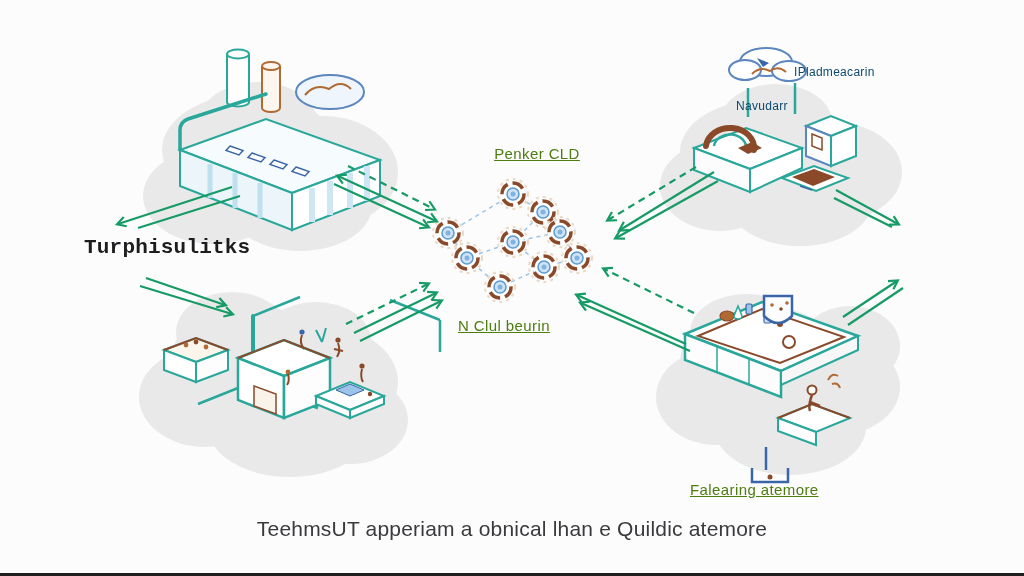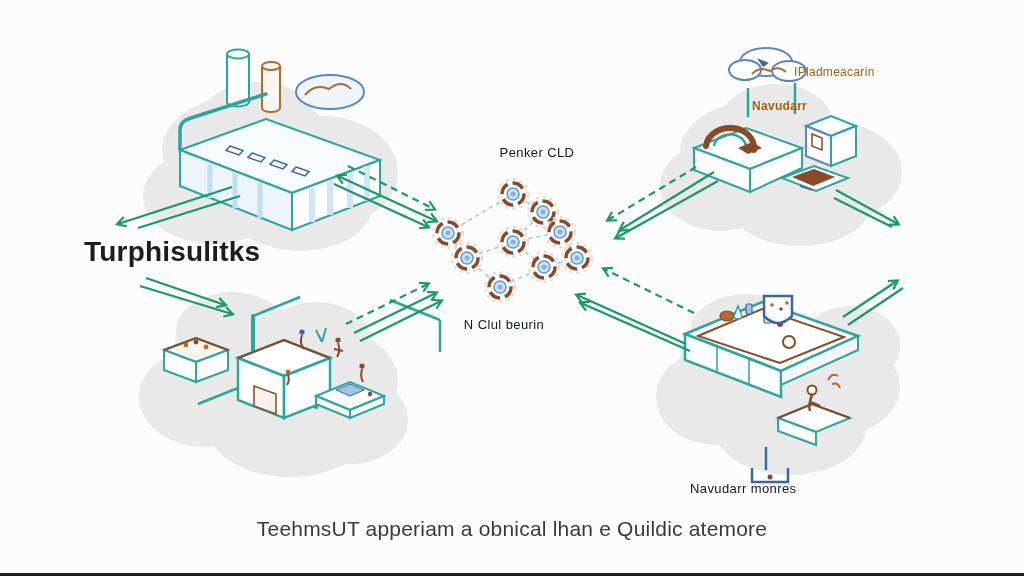--- a/index.html
+++ b/index.html
@@ -3,23 +3,23 @@
 <meta charset="utf-8">
 <style>
   html,body{margin:0;padding:0;}
   body{font-family:"Liberation Sans", sans-serif; background:#ffffff;}
   .stage{
     position:relative; width:1024px; height:576px; overflow:hidden;
     background:#fcfcfc;
   }
   .stage svg{position:absolute; left:0; top:0;}
   .lbl{position:absolute; white-space:nowrap;}
-  .lbl-bold{font-weight:700; font-size:28px; color:#1d1d20; letter-spacing:.2px;}
-  .lbl-gray{font-size:13px; color:#0f172a; letter-spacing:.4px;}
-  .lbl-gray-sm{font-size:12px; color:#a16207; letter-spacing:.3px;}
+  .lbl-bold{font-weight:700; font-size:21px; color:#1d1d20; letter-spacing:.2px;font-family:Liberation Mono, monospace;}
+  .lbl-gray{font-size:15px; color:#4d7c0f; letter-spacing:.4px;text-decoration:underline;}
+  .lbl-gray-sm{font-size:12px; color:#0c4a6e; letter-spacing:.3px;}
   .caption{
     position:absolute; left:0; top:517px; width:1024px; text-align:center;
     font-size:21px; color:#3a3a3e; letter-spacing:.2px;
   }
   .bottom-bar{position:absolute; left:0; bottom:0; width:1024px; height:3px; background:#1f1f22;}
 </style>
 </head>
 <body>
 
 <div class="stage">
@@ -298,20 +298,20 @@
         <line x1="848" y1="325" x2="903" y2="288" stroke="#169a66" stroke-width="2.2"></line>
       </g>
   </svg>
 
   <div class="lbl lbl-bold" style="left:84px; top:236px;">Turphisulitks</div>
 
   <div class="lbl lbl-gray" style="left:452px; top:145px; width:170px; text-align:center;">Penker CLD</div>
   <div class="lbl lbl-gray" style="left:419px; top:317px; width:170px; text-align:center;">N Clul beurin</div>
 
   <div class="lbl lbl-gray-sm" style="left:794px; top:65px;">IPladmeacarin</div>
-  <div class="lbl lbl-gray-sm" style="left:752px; top:99px;font-weight:bold;">Navudarr</div>
-
-  <div class="lbl lbl-gray" style="left:690px; top:481px;">Navudarr monres</div>
+  <div class="lbl lbl-gray-sm" style="left:736px; top:99px;">Navudarr</div>
+
+  <div class="lbl lbl-gray" style="left:690px; top:481px;">Falearing atemore</div>
 
   <div class="caption">TeehmsUT apperiam a obnical lhan e Quildic atemore</div>
 
   <div class="bottom-bar"></div>
 </div>
 
 </body></html>

